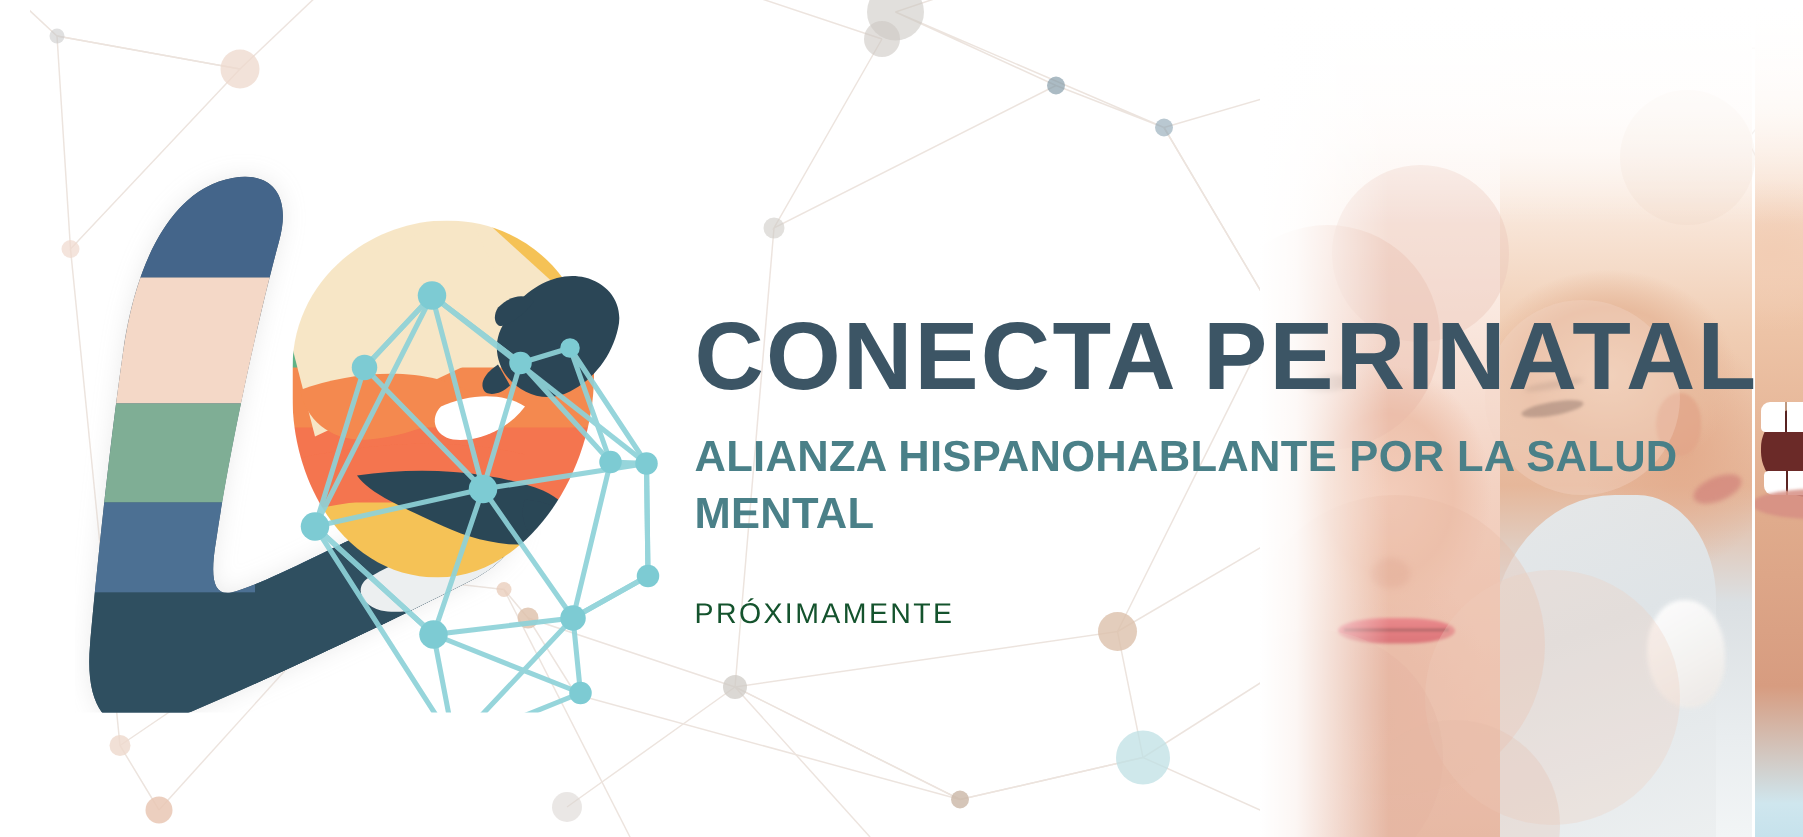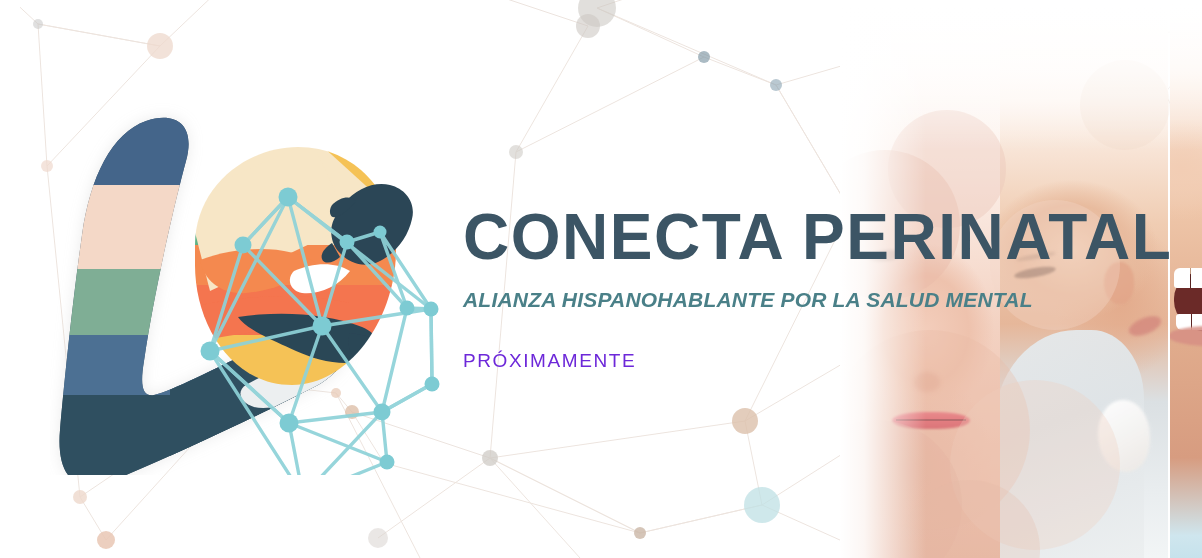--- a/index.html
+++ b/index.html
@@ -149,34 +149,33 @@
   #main-title{
     font-size:64px;
     font-weight:700;
     letter-spacing:1.5px;
     color:#3c5565;
     line-height:1.0;
     white-space:nowrap;
   }
   #subtitle{
     margin-top:17px;
-    font-size:21px;
+    font-size:29px;
     font-weight:700;
     letter-spacing:.2px;
     color:#4a8088;
     line-height:1.32;
     max-width:680px;
-    font-style:italic;
   }
   #coming-soon{
     margin-top:36px;
     font-size:19px;
     font-weight:400;
     letter-spacing:1.6px;
-    color:#6d28d9;
+    color:#14532d;
   }
 </style>
 </head>
 <body>
 
 <div id="banner">
 
   <svg id="bg-network" viewBox="0 0 1202 558" preserveAspectRatio="none" aria-hidden="true">
     <g stroke="#ece3dd" stroke-width="1" fill="none" opacity="0.95">
       <path d="M18 24 L140 46 L27 166 Z"></path>

